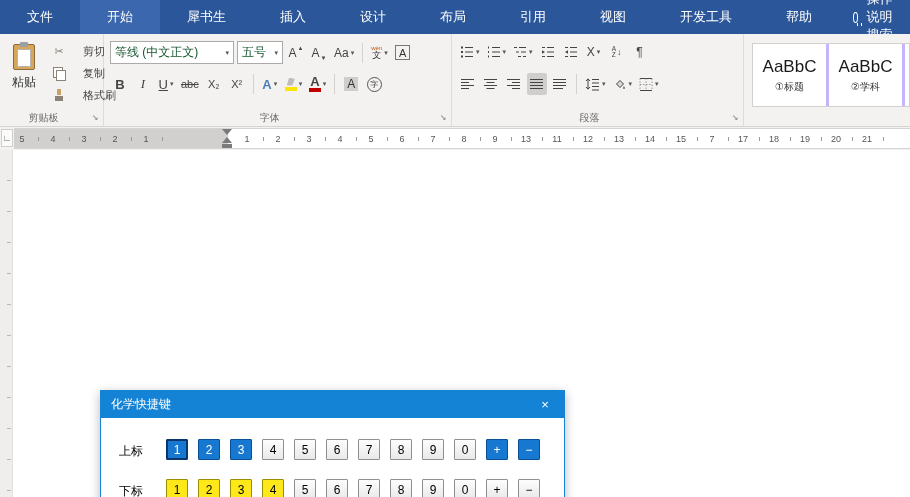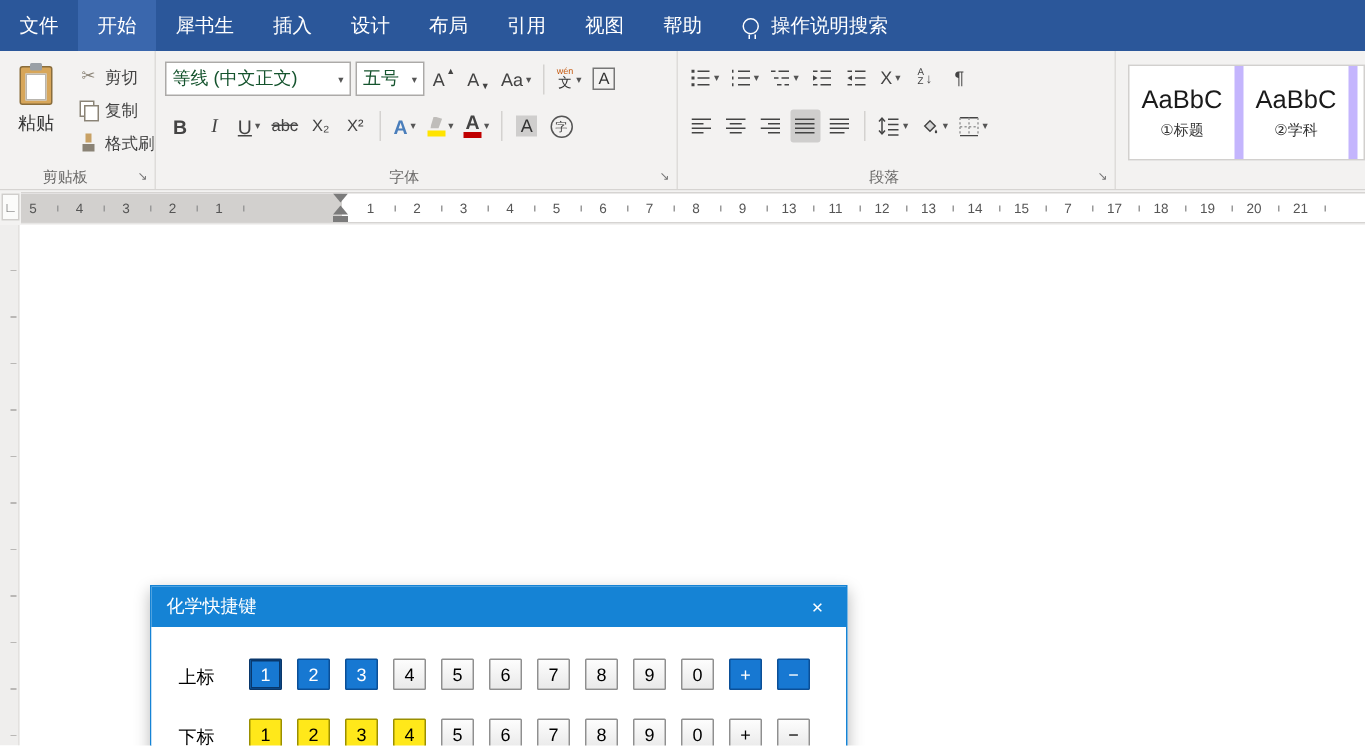--- a/index.html
+++ b/index.html
@@ -3,21 +3,21 @@
 <meta charset="utf-8">
 <style>
   *{margin:0;padding:0;box-sizing:border-box;}
   html,body{width:910px;height:497px;overflow:hidden;}
   body{font-family:"Liberation Sans","DejaVu Sans",sans-serif;font-size:12px;color:#333;background:#fff;}
   .app{position:relative;width:910px;height:497px;background:#fff;}
 
   
   .menubar{position:absolute;left:0;top:0;width:100%;height:34px;background:var(--accent,#2b579a);display:flex;align-items:stretch;color:#fff;}
   .mtabs{display:flex;}
-  .mtab{padding:0 13px;line-height:34px;font-size:13px;white-space:nowrap;cursor:default;}
+  .mtab{padding:0 27px;line-height:34px;font-size:13px;white-space:nowrap;cursor:default;}
   .mtab.active{background:var(--accent-active,#3a67ad);}
   .search{display:flex;align-items:center;gap:8px;padding:0 14px;font-size:13px;}
   .bulb{display:inline-block;width:11px;height:11px;border:1px solid #fff;border-radius:50%;position:relative;}
   .bulb::after{content:"";position:absolute;left:3px;bottom:-4px;width:3px;height:3px;border-left:1px solid #fff;border-right:1px solid #fff;}
 
   
   .ribbon{position:absolute;top:34px;left:0;width:100%;height:93px;background:#f3f2f1;border-bottom:1px solid #d6d4d2;display:flex;}
   .group{position:relative;height:100%;border-right:1px solid #dedcda;flex:0 0 auto;}
   .grp-label{position:absolute;bottom:1px;left:0;right:16px;text-align:center;font-size:10px;color:#6b6a69;}
   .launcher{position:absolute;right:3px;bottom:3px;font-size:8px;line-height:9px;color:#777;width:10px;height:10px;text-align:center;}
@@ -28,21 +28,21 @@
   .ibtn.on{background:#cfcecd;}
 
   
   .g-clip{width:104px;}
   .paste{position:absolute;left:2px;top:8px;width:44px;height:72px;display:flex;flex-direction:column;align-items:center;gap:4px;font-size:12px;color:#333;}
   .clip-icon{position:relative;width:22px;height:28px;display:block;}
   .clip-board{position:absolute;left:0;top:2px;width:22px;height:26px;background:#d7a65a;border:1px solid #8a6d3b;border-radius:2px;}
   .clip-clip{position:absolute;left:7px;top:0;width:8px;height:5px;background:#9aa0a6;border-radius:1px;}
   .clip-page{position:absolute;left:4px;top:7px;width:14px;height:18px;background:#fff;border:1px solid #b9b5ae;}
   .clip-small{position:absolute;left:52px;top:10px;display:flex;flex-direction:column;gap:7px;}
-  .sbtn{display:flex;align-items:center;gap:4px;font-size:11px;color:#444;white-space:nowrap;}
+  .sbtn{display:flex;align-items:center;gap:17px;font-size:11px;color:#444;white-space:nowrap;}
   .ic{display:inline-block;width:14px;height:13px;text-align:center;font-size:11px;color:#7a6f63;line-height:13px;}
   .scissors-icon::before{content:"✂";color:#8a8376;}
   .copy-icon{position:relative;}
   .copy-icon::before{content:"";position:absolute;left:1px;top:0;width:8px;height:9px;border:1px solid #8a8376;background:#fff;}
   .copy-icon::after{content:"";position:absolute;left:4px;top:3px;width:8px;height:9px;border:1px solid #8a8376;background:#fff;}
   .brush-icon{position:relative;}
   .brush-icon::before{content:"";position:absolute;left:5px;top:0;width:4px;height:6px;background:#c8a165;}
   .brush-icon::after{content:"";position:absolute;left:3px;top:7px;width:8px;height:5px;background:#8a8376;}
 
   
@@ -75,21 +75,21 @@
 
   
   .g-par{width:292px;}
   .sorticon{display:inline-flex;flex-direction:column;line-height:1;font-size:6.5px;color:#444;margin-right:1px;}
   .sortarrow{font-size:9px;color:#444;}
   .pilc{font-size:12px;color:#444;}
 
   
   .g-sty{flex:1 1 auto;border-right:none;}
   .gallery{position:absolute;left:8px;top:9px;right:0;height:64px;background:#fff;border:1px solid #d2d0ce;display:flex;overflow:hidden;}
-  .stycard{width:76px;height:100%;border-right:6px solid #c4b5fd;display:flex;flex-direction:column;align-items:center;justify-content:center;gap:3px;}
+  .stycard{width:76px;height:100%;border-right:3px solid #c4b5fd;display:flex;flex-direction:column;align-items:center;justify-content:center;gap:3px;}
   .stycard .prev{font-size:17px;color:#1a1a1a;}
   .stycard .nm{font-size:10px;color:#333;}
 
   
   .ruler-row{position:absolute;top:127px;left:0;width:100%;height:23px;background:#f3f2f1;}
   .tab-selector{position:absolute;left:1px;top:2px;width:12px;height:18px;background:#fbfbfa;border:1px solid #d0cecc;color:#666;font-size:9px;display:flex;align-items:center;justify-content:center;}
   .tab-selector::before{content:"∟";}
   .hruler{position:absolute;left:14px;top:1px;right:0;height:21px;background:#fff;border-top:1px solid #d6d4d2;border-bottom:1px solid #d6d4d2;overflow:hidden;}
   .r-margin{position:absolute;left:0;top:0;width:214px;height:100%;background:#d2d0ce;}
   .rnum{position:absolute;top:0;width:16px;margin-left:-8px;text-align:center;font-size:9px;line-height:20px;color:#555;}
@@ -127,20 +127,21 @@
   <nav class="menubar">
     <div class="mtabs" id="mtabs">
         <span class="mtab">文件</span>
         <span class="mtab active">开始</span>
         <span class="mtab">犀书生</span>
         <span class="mtab">插入</span>
         <span class="mtab">设计</span>
         <span class="mtab">布局</span>
         <span class="mtab">引用</span>
         <span class="mtab">视图</span>
+        <span class="mtab">开发工具</span>
         <span class="mtab">帮助</span>
       </div>
     <div class="search">
       <span class="bulb"></span>
       <span>操作说明搜索</span>
     </div>
   </nav>
 
   <div class="ribbon">
 

